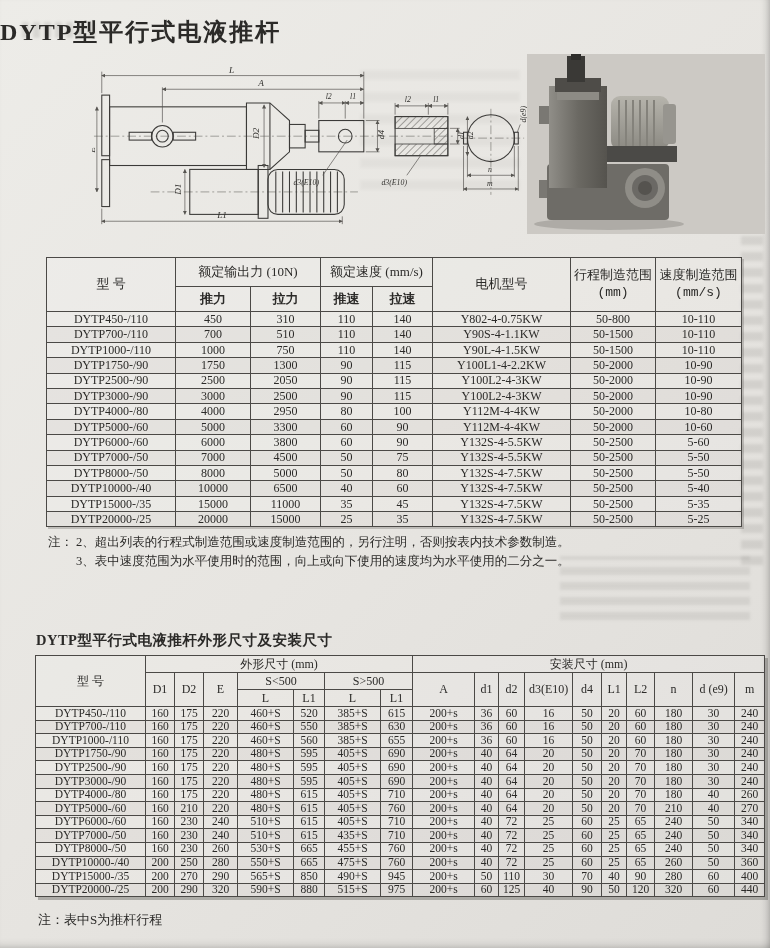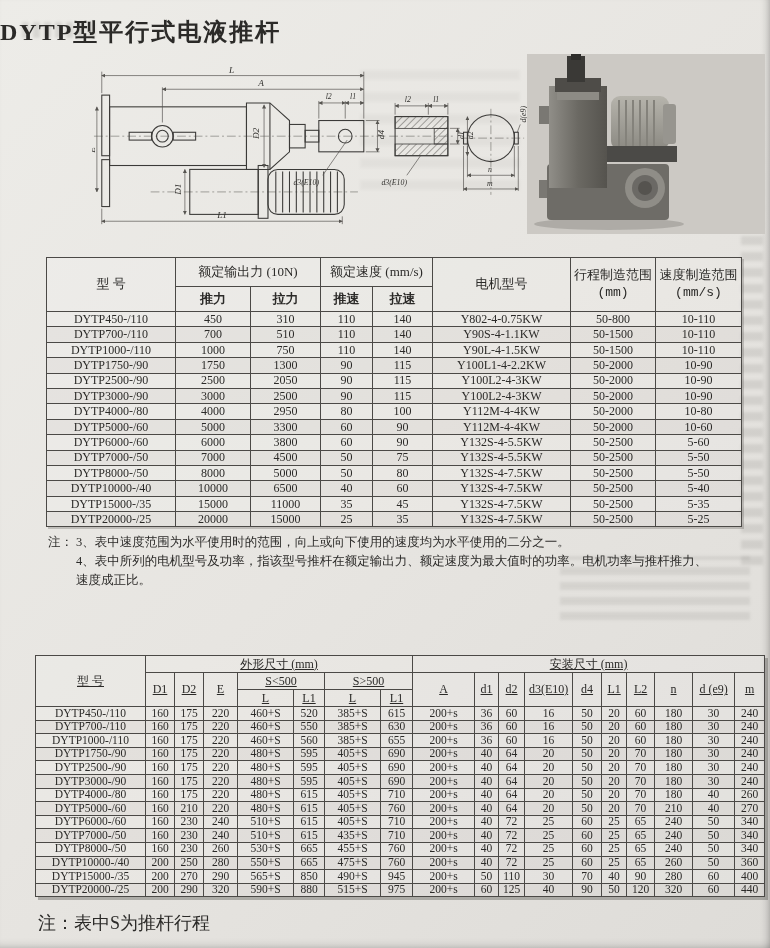--- a/index.html
+++ b/index.html
@@ -18,28 +18,28 @@
   .s1{left:45px;top:235px;}
   .s2{left:36px;top:631px;}
   table{border-collapse:collapse;table-layout:fixed;position:absolute;background:rgba(255,255,255,.12);}
   th,td{border:1px solid #4b4946;text-align:center;vertical-align:middle;font-weight:normal;overflow:hidden;}
   .t1{left:46px;top:257px;width:695px;box-shadow:2px 2px 0 rgba(70,68,64,.25);}
   .t1 thead th{font-size:13px;line-height:1.25;}
   .t1 thead tr:first-child th{height:26px;}
   .t1 thead tr:last-child th{height:22px;font-weight:bold;}
   .t1 tbody td{font-size:12px;height:14.4px;line-height:1.05;padding:0 2px;}
   .t2{left:35px;top:655px;width:729px;box-shadow:3px 3px 0 rgba(70,68,64,.35);}
-  .t2 thead th{font-size:12px;line-height:1.2;height:16px;padding:0 1px;text-decoration:underline;}
+  .t2 thead th{font-size:12px;line-height:1.2;height:16px;padding:0 1px;}
   .t2 tbody td{font-size:11.5px;height:12.6px;line-height:1;padding:0 1px;}
   tbody tr:nth-child(even){background:rgba(90,88,84,.05);}
   .pre{white-space:pre-line;font-family:Liberation Mono, monospace;}
   .notes{position:absolute;left:48px;top:533px;width:668px;font-size:12.5px;line-height:1.52;}
   .notes .prefix{position:absolute;left:0;top:0;}
   .note-item{margin-left:28px;}
-  .footer-note{position:absolute;left:38px;top:911px;font-size:18px;}
+  .footer-note{position:absolute;left:38px;top:911px;font-size:13px;}
   .drawing{position:absolute;left:92px;top:58px;width:438px;height:172px;}
   .photo{position:absolute;left:527px;top:54px;width:238px;height:180px;}
   .ol{stroke:#3b3a38;fill:none;stroke-width:1.1;}
   .dim{stroke:#565450;fill:none;stroke-width:.7;}
   .cl{stroke:#6a6864;fill:none;stroke-width:.6;stroke-dasharray:9 3 2 3;}
   .lbl{font-family:"Liberation Serif",serif;font-style:italic;font-size:9.5px;fill:#33322f;}
   .lbls{font-family:"Liberation Serif",serif;font-style:italic;font-size:8px;fill:#33322f;}
   .bleed{position:absolute;opacity:.16;filter:blur(1.4px);pointer-events:none;}
   .bleed1{left:22px;top:22px;width:74px;height:16px;background:repeating-linear-gradient(90deg,#6a6864 0 7px,transparent 7px 11px);}
   .bleed2{left:741px;top:95px;width:22px;height:470px;background:repeating-linear-gradient(0deg,#6a6864 0 9px,transparent 9px 16px);opacity:.14;}
@@ -384,24 +384,25 @@
           <td>35</td>
           <td>Y132S-4-7.5KW</td>
           <td>50-2500</td>
           <td>5-25</td>
         </tr>
       </tbody>
   </table>
 
   <div class="notes">
     <span class="prefix">注：</span>
+    <div class="note-item">2、超出列表的行程式制造范围或速度制造范围的，另行注明，否则按表内技术参数制造。</div>
     <div class="note-item">3、表中速度范围为水平使用时的范围，向上或向下使用的速度均为水平使用的二分之一。</div>
-    <div class="note-item">4、表中所列的电机型号及功率，指该型号推杆在额定输出力、额定速度为最大值时的功率。电机功率与推杆推力、速度成正比。</div>
   </div>
 
+  <div class="section-title s2">DYTP型平行式电液推杆外形尺寸及安装尺寸</div>
   <table class="t2">
     <colgroup>
       <col style="width:110px">
         <col style="width:29px">
         <col style="width:29px">
         <col style="width:34px">
       <col style="width:56px">
         <col style="width:31px">
         <col style="width:56px">
         <col style="width:32px">

